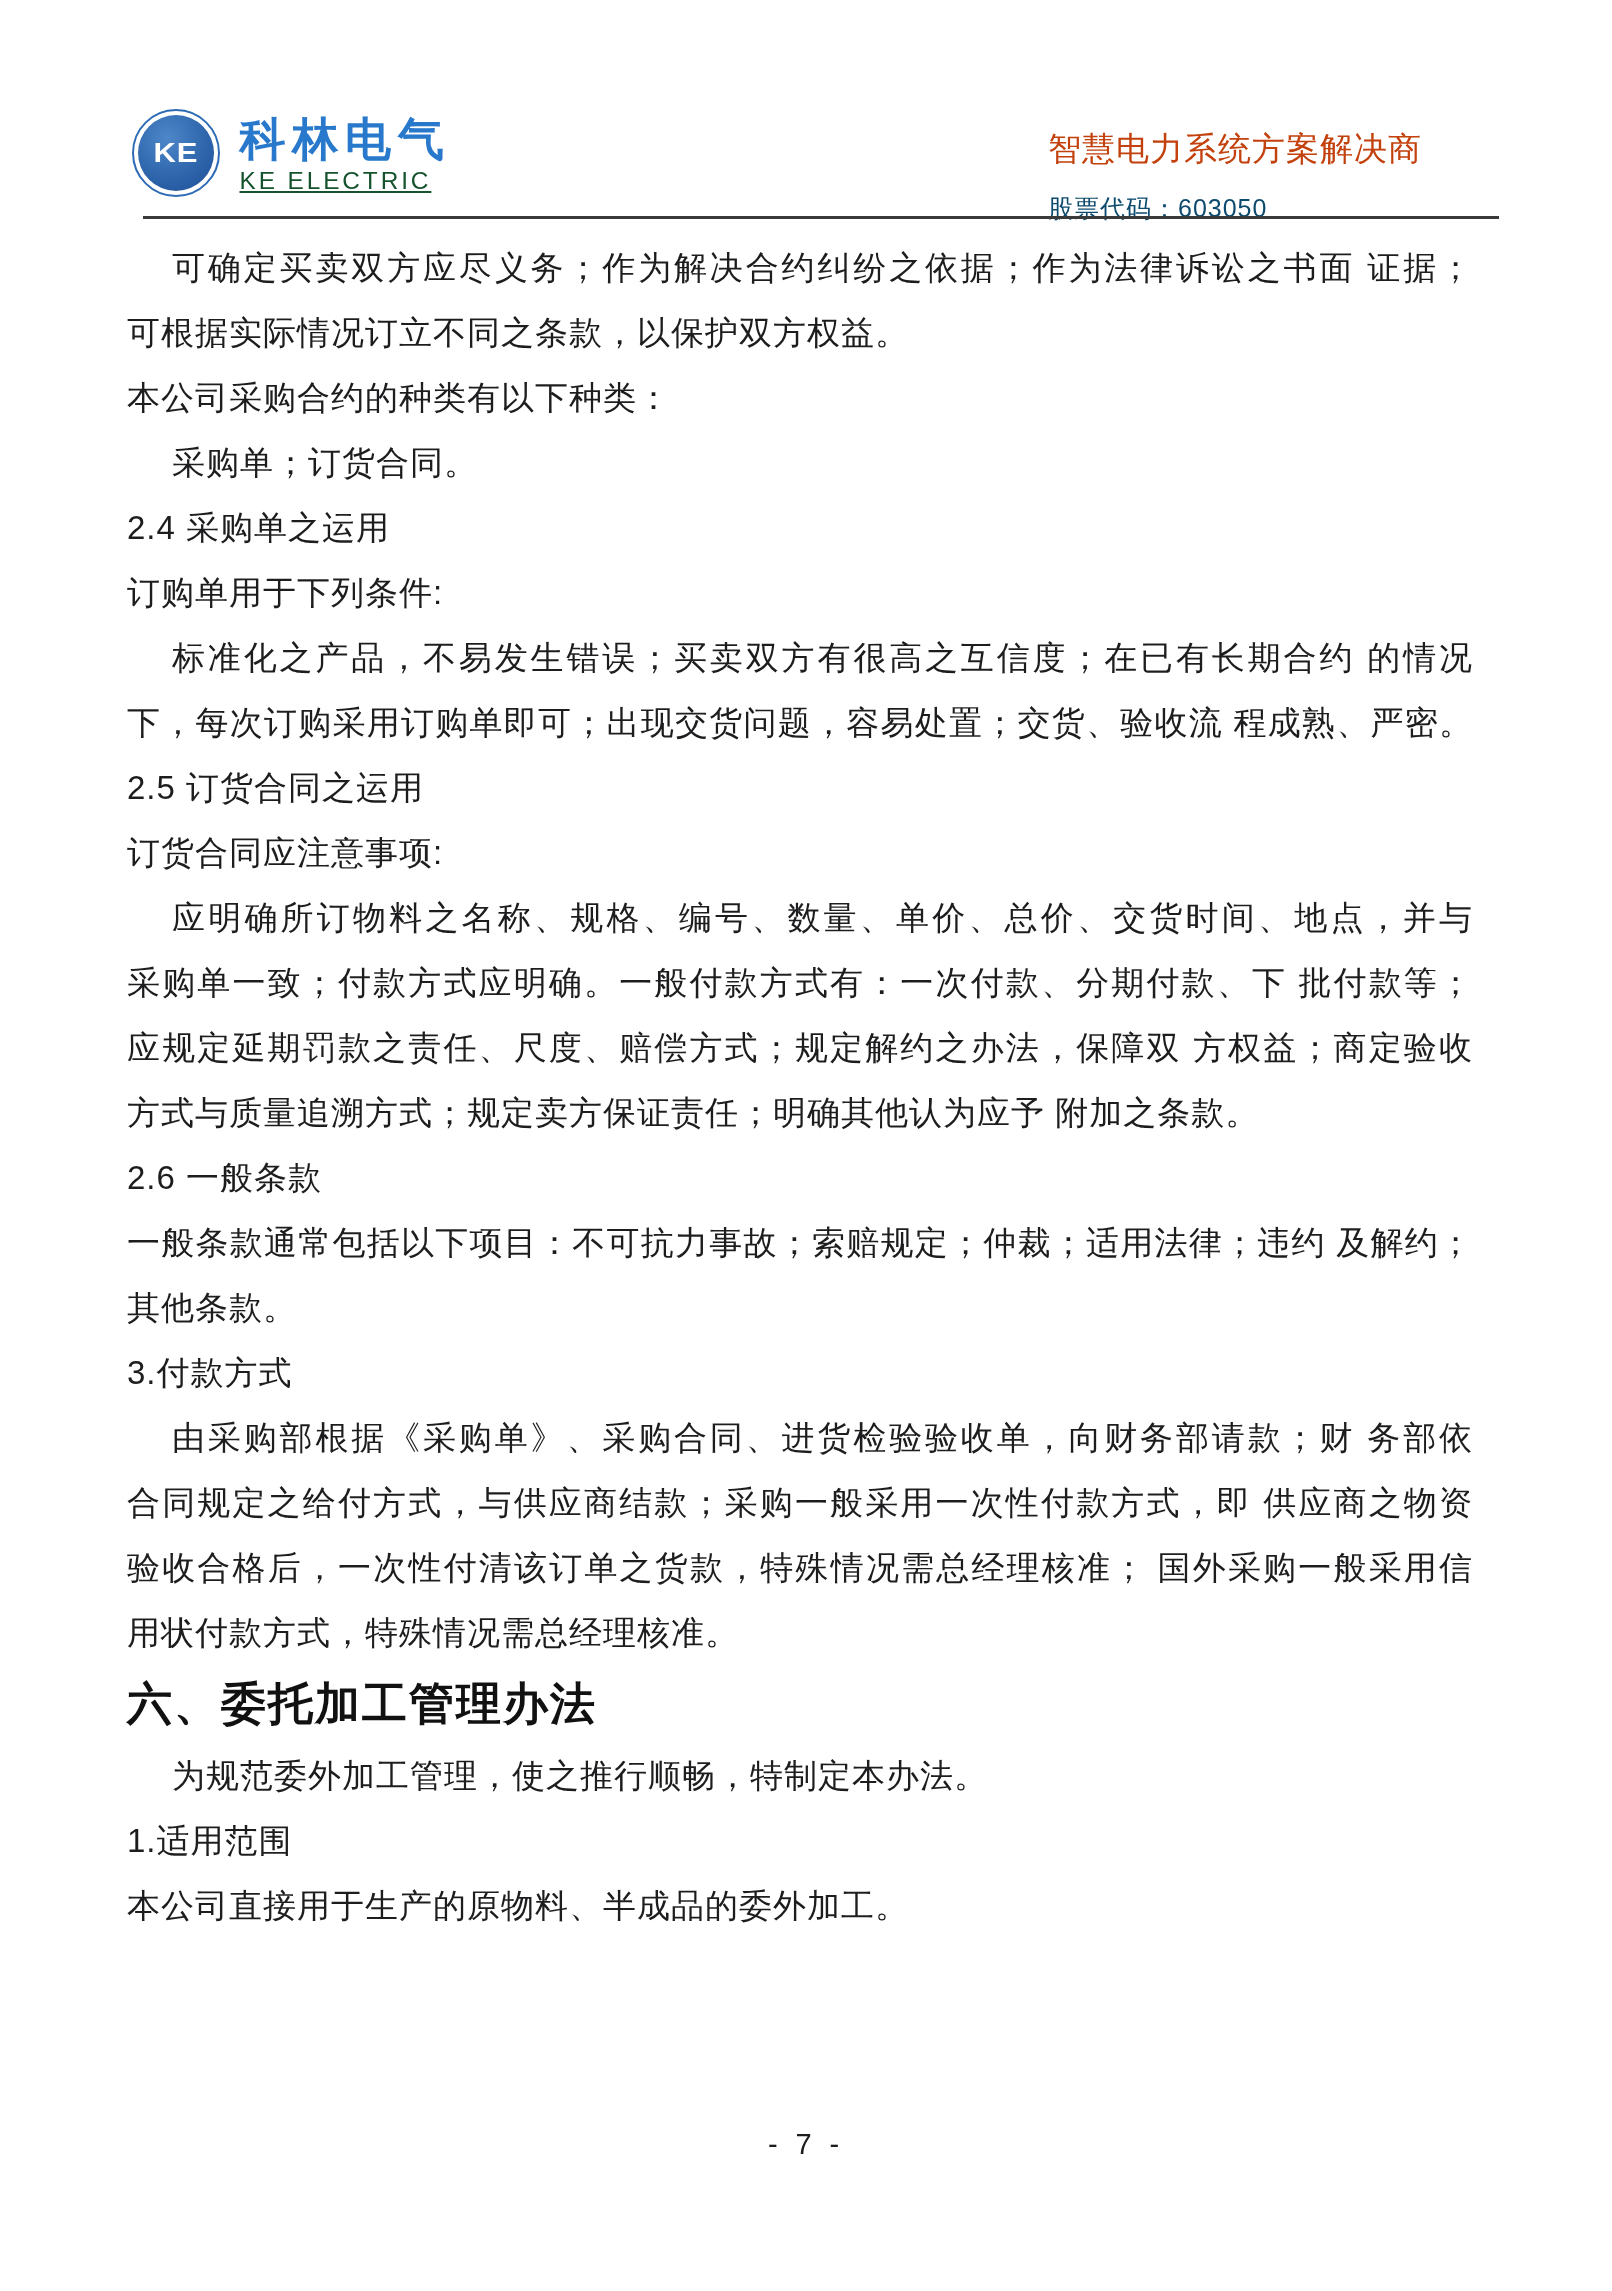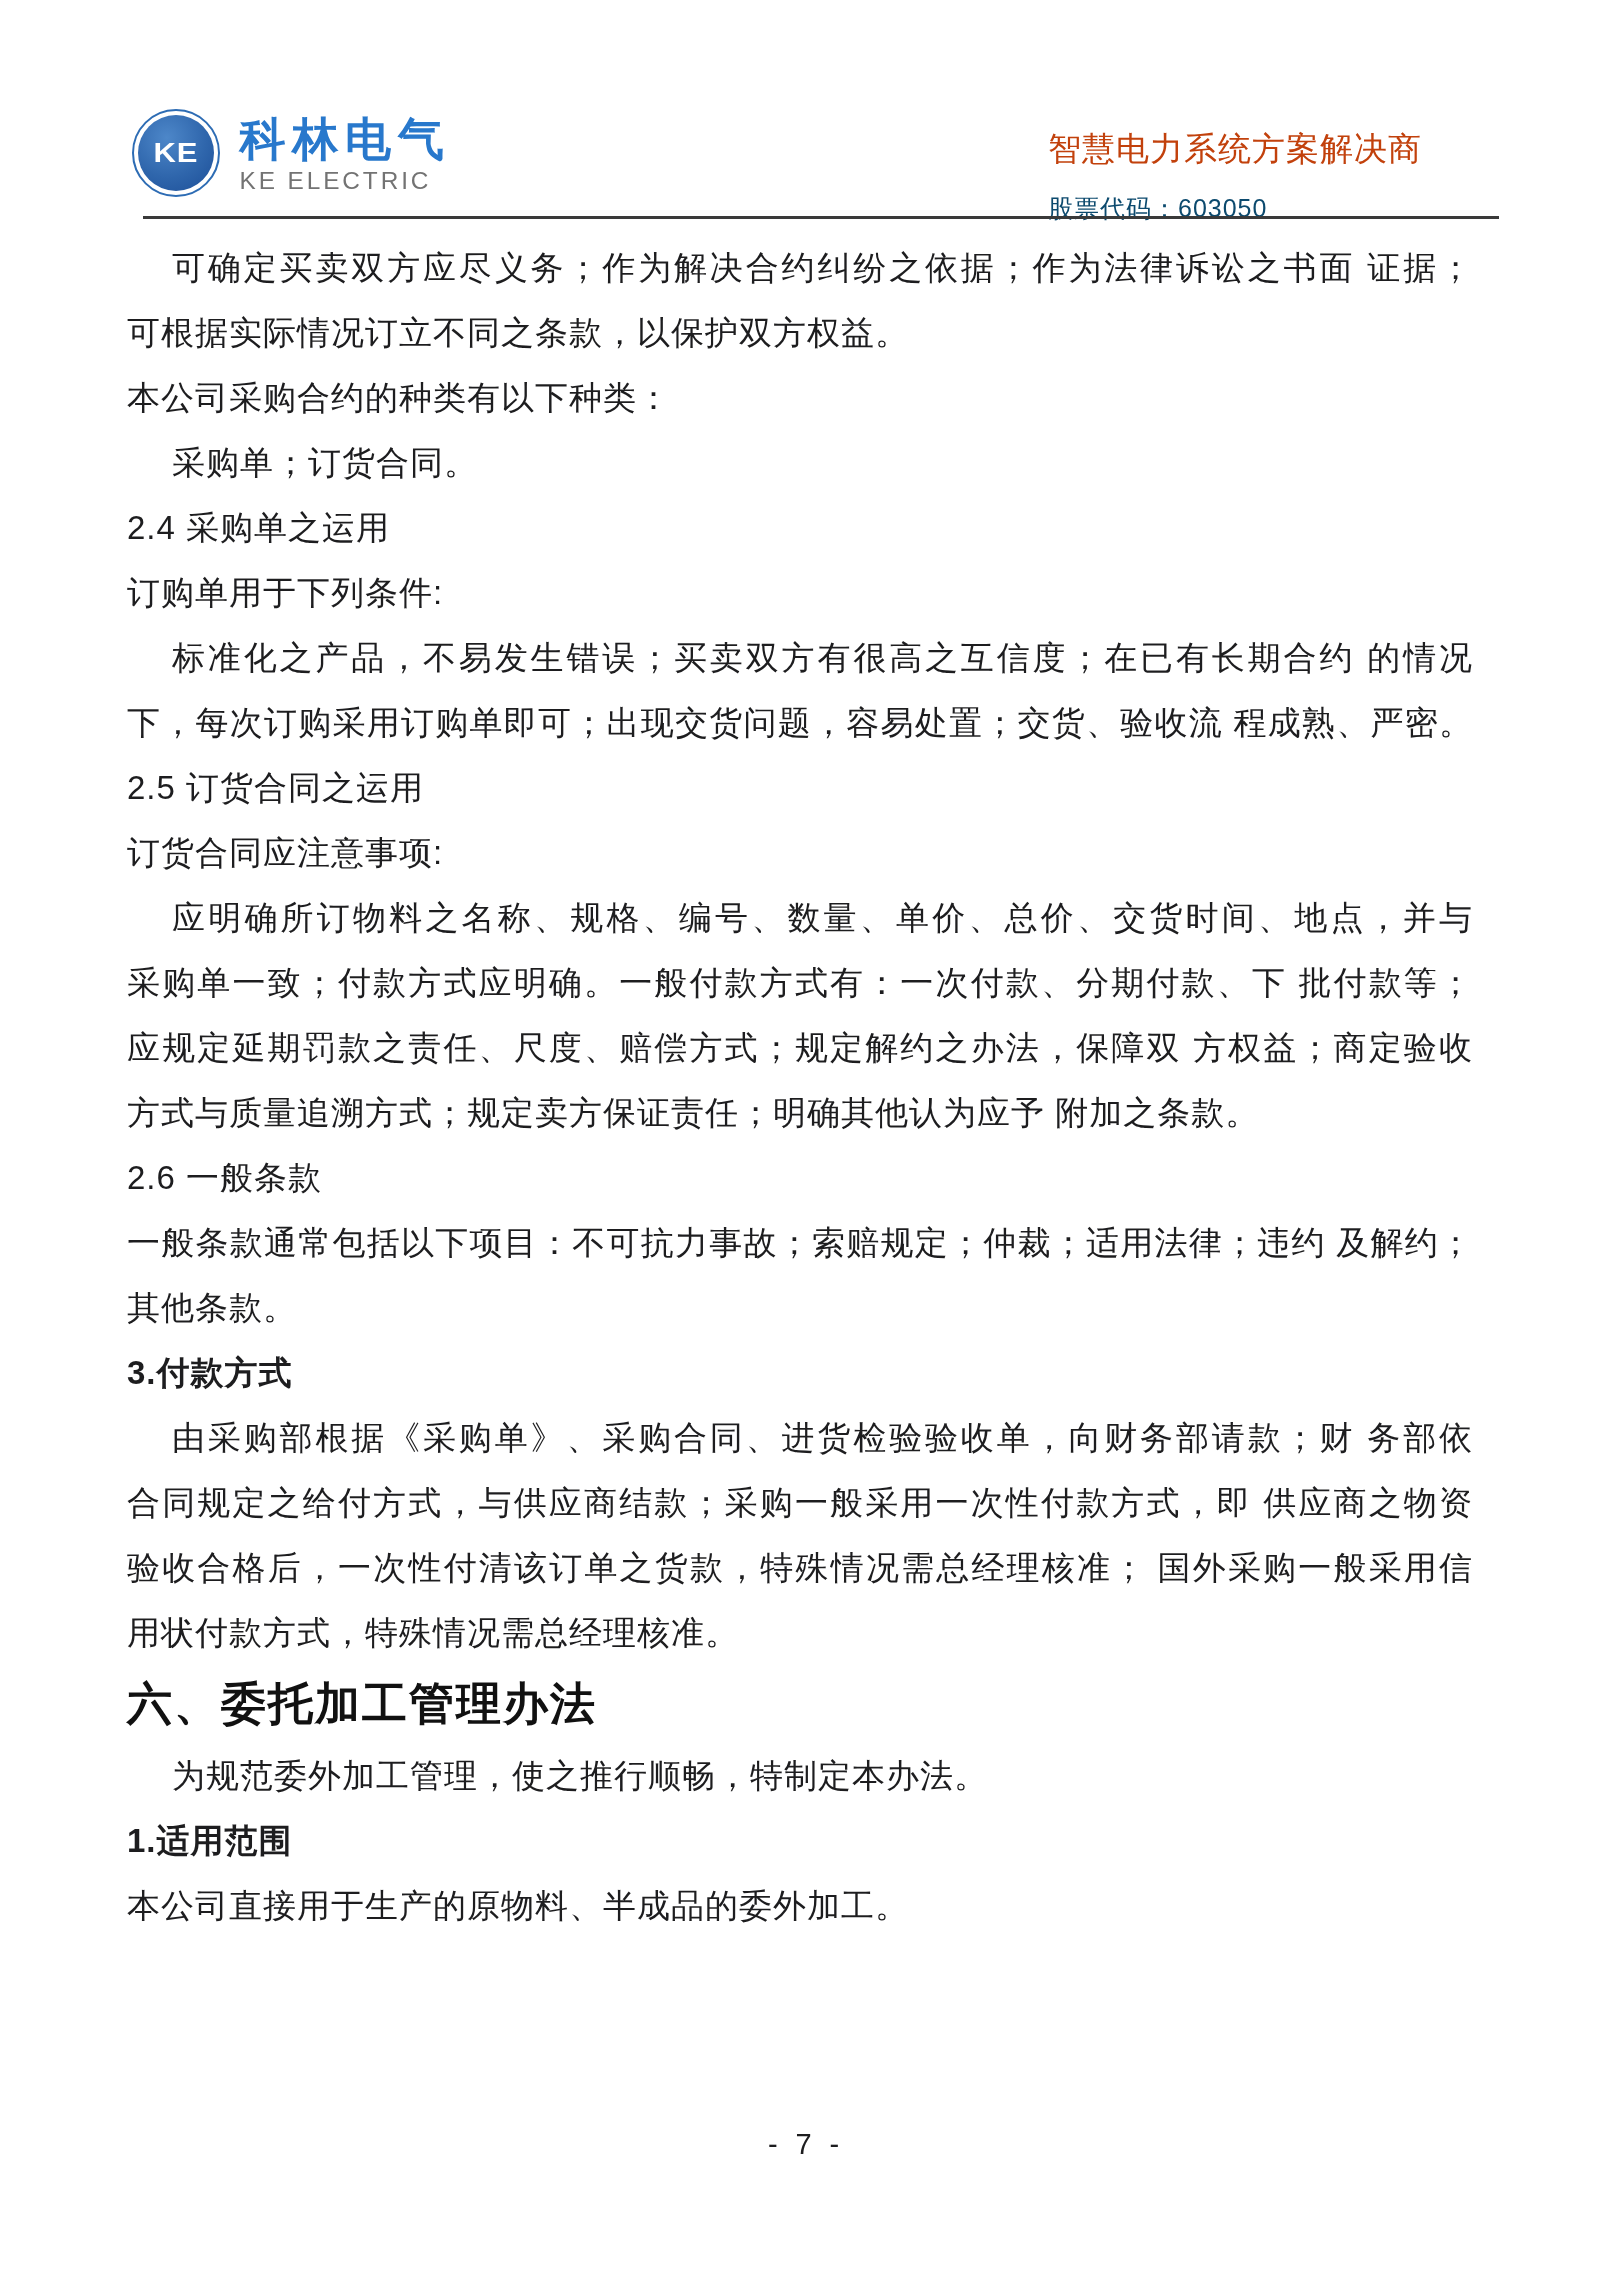--- a/index.html
+++ b/index.html
@@ -50,23 +50,24 @@
   .brand-cn {
     font-size: 46px;
     font-weight: 700;
     color: #2878cc;
     letter-spacing: 6.8px;
     line-height: 49px;
   }
   .brand-en {
     font-size: 24.4px;
     font-weight: 400;
-    color: #737373;
+    color: #14532d;
     letter-spacing: 2.9px;
     margin-top: 2.9px;
+    text-decoration: underline;
   }
   .header-right {
     position: absolute;
     left: 1048px;
     top: 130px;
   }
   .tagline {
     font-size: 33px;
     color: #c2410c;
     letter-spacing: 1px;
@@ -95,21 +96,21 @@
     width: 1346px;
   }
   .line {
     font-size: 33px;
     line-height: 65px;
     letter-spacing: 1px;
     color: #1d1d1f;
   }
   .line.indent { text-indent: 45px; }
   .line.fill { text-align: justify; text-align-last: justify; }
-  .line.bold { font-weight: 700; }
+  .line.bold { font-weight: 400; }
   .line.heading {
     font-size: 45px;
     font-weight: 700;
     line-height: 78px;
     letter-spacing: 2px;
     color: #111;
   }
 
   
   .pageno {

